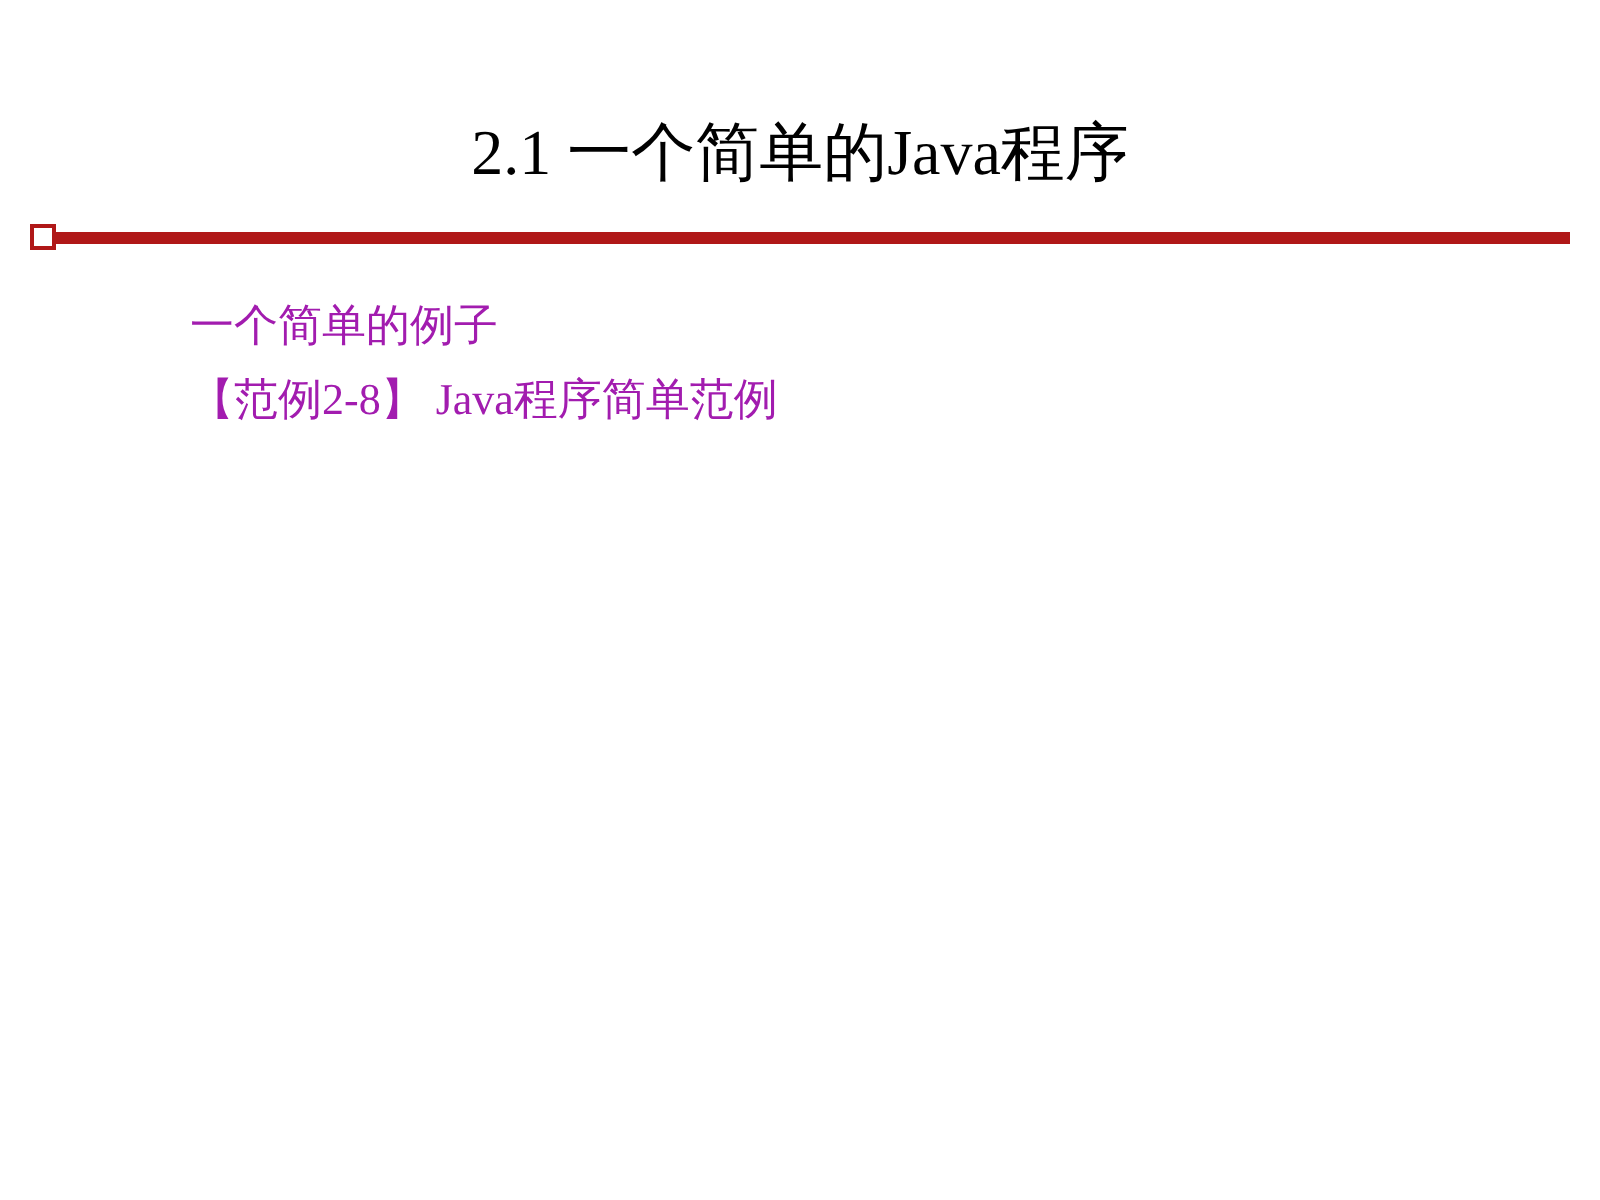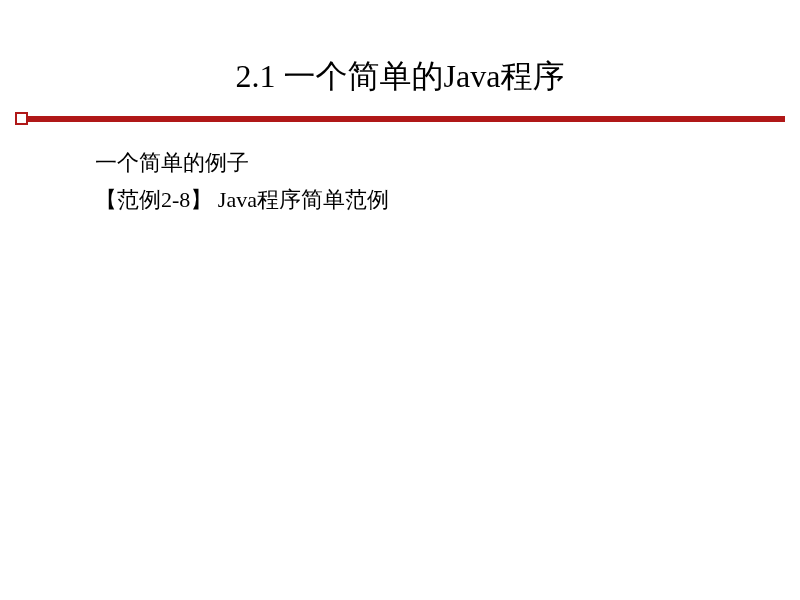--- a/index.html
+++ b/index.html
@@ -48,21 +48,21 @@
     .divider-line {
       flex: 1;
       height: 6px;
       background: #b01818;
     }
     .content {
       padding: 0 0 0 95px;
     }
     .body-text {
       font-size: 22px;
-      color: #000000;
+      color: #a21caf;
       line-height: 1.6;
       font-family: "SimSun", serif;
     }
     .line2 {
       margin-top: 2px;
     }
   </style>
 </head>
 <body>
 

